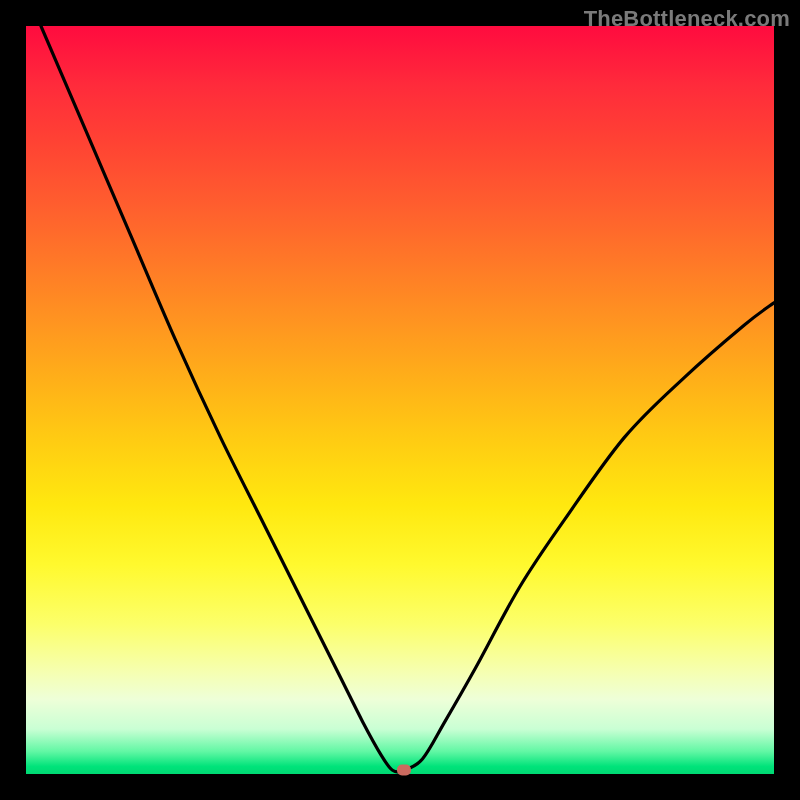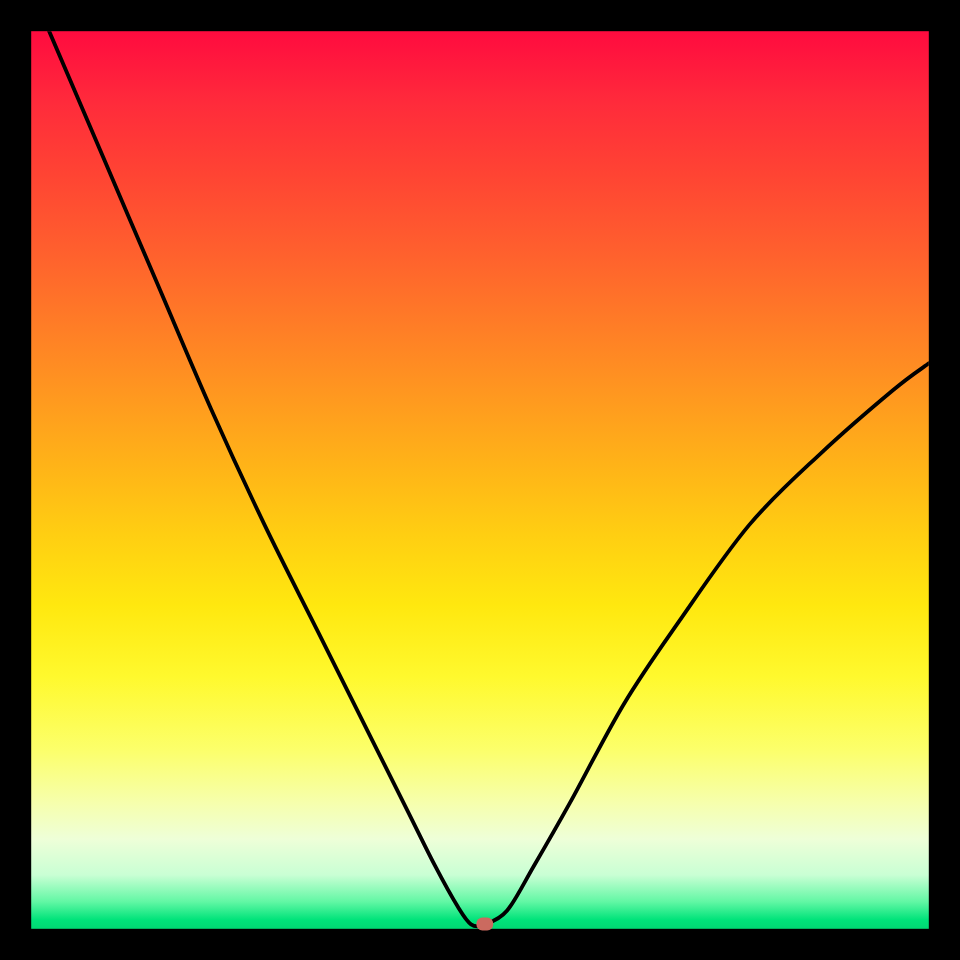--- a/index.html
+++ b/index.html
@@ -65,13 +65,14 @@
 </head>
 <body>
 
 <div class="frame">
   <div class="plot">
     <svg class="curve" viewBox="0 0 748 748" preserveAspectRatio="none">
       <path id="curvePath" fill="none" stroke="#000" stroke-width="3.2" stroke-linecap="round" stroke-linejoin="round" d="M 14.96 0 C 22.44 17.453333333333337, 44.88 69.81333333333333, 59.84 104.72000000000001 C 74.80000000000001 139.6266666666667, 89.76000000000002 174.53333333333336, 104.72000000000001 209.44000000000003 C 119.68 244.3466666666667, 134.64 280.5, 149.6 314.16 C 164.56 347.82000000000005, 179.52 380.23333333333335, 194.48000000000002 411.40000000000003 C 209.44000000000003 442.5666666666667, 224.4 471.23999999999995, 239.36 501.15999999999997 C 254.32000000000002 531.0799999999999, 271.77333333333337 565.9866666666667, 284.24 590.9200000000001 C 296.70666666666665 615.8533333333335, 305.4333333333333 633.3066666666666, 314.15999999999997 650.76 C 322.88666666666666 668.2133333333334, 329.74333333333334 682.55, 336.6 695.64 C 343.4566666666667 708.73, 350.31333333333333 721.1966666666666, 355.3 729.3 C 360.2866666666667 737.4033333333333, 362.78 741.7666666666667, 366.52 744.26 C 370.26 746.7533333333333, 372.75333333333333 746.13, 377.74 744.26 C 382.7266666666667 742.39, 389.5833333333333 741.1433333333333, 396.44 733.04 C 403.2966666666667 724.9366666666666, 410.15333333333336 710.6, 418.88000000000005 695.64 C 427.60666666666674 680.68, 436.33333333333337 665.72, 448.8 643.28 C 461.26666666666665 620.8399999999999, 478.72 585.9333333333334, 493.68 561 C 508.64 536.0666666666666, 521.1066666666666 518.6133333333332, 538.56 493.67999999999995 C 556.0133333333333 468.7466666666666, 578.4533333333333 435.0866666666667, 598.4 411.40000000000003 C 618.3466666666667 387.71333333333337, 638.2933333333333 370.26, 658.24 351.56 C 678.1866666666667 332.86, 703.1199999999999 311.66666666666663, 718.0799999999999 299.2 C 733.04 286.73333333333335, 743.0133333333333 280.5, 748 276.76"></path>
     </svg>
     <div class="marker" id="marker" style="left: 377.74px; top: 744.26px;"></div>
   </div>
+  <div class="watermark">TheBottleneck.com</div>
 </div>
 
 </body></html>

